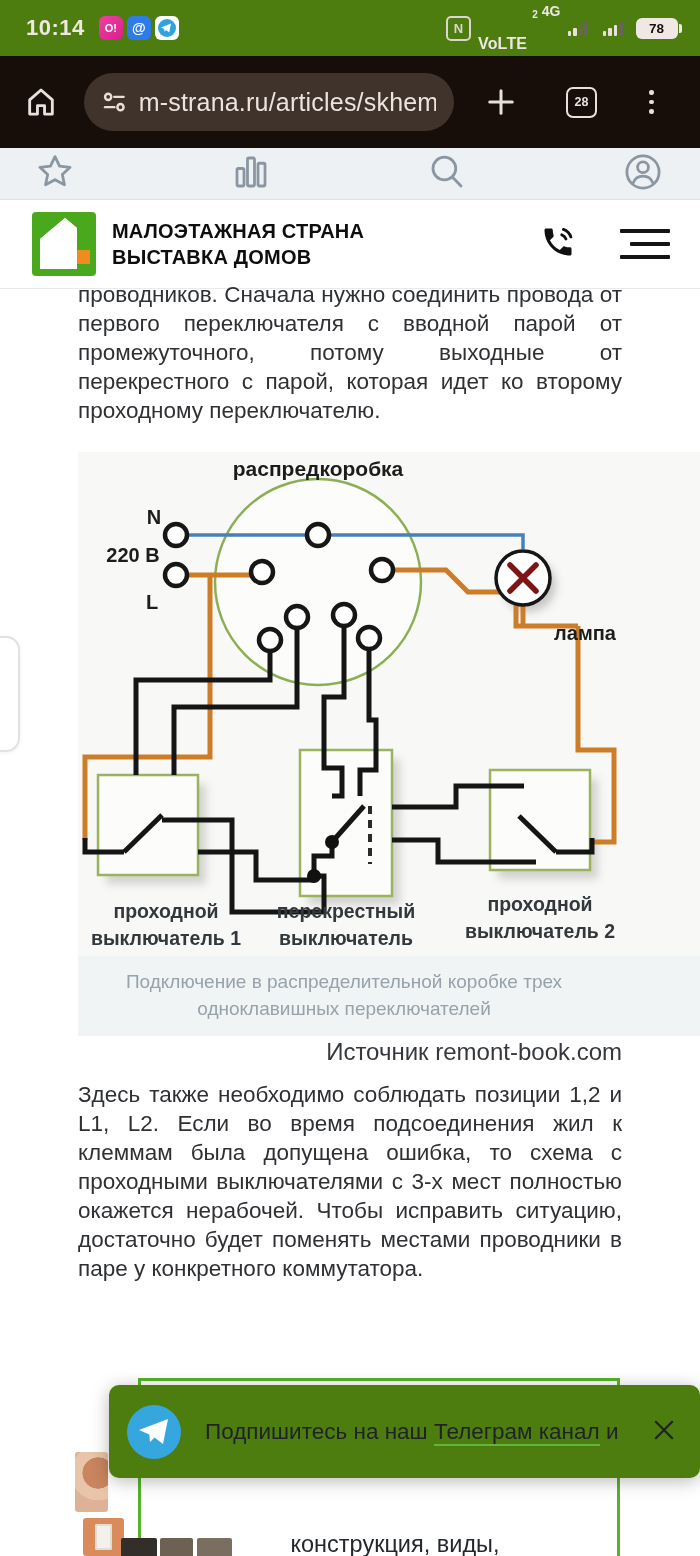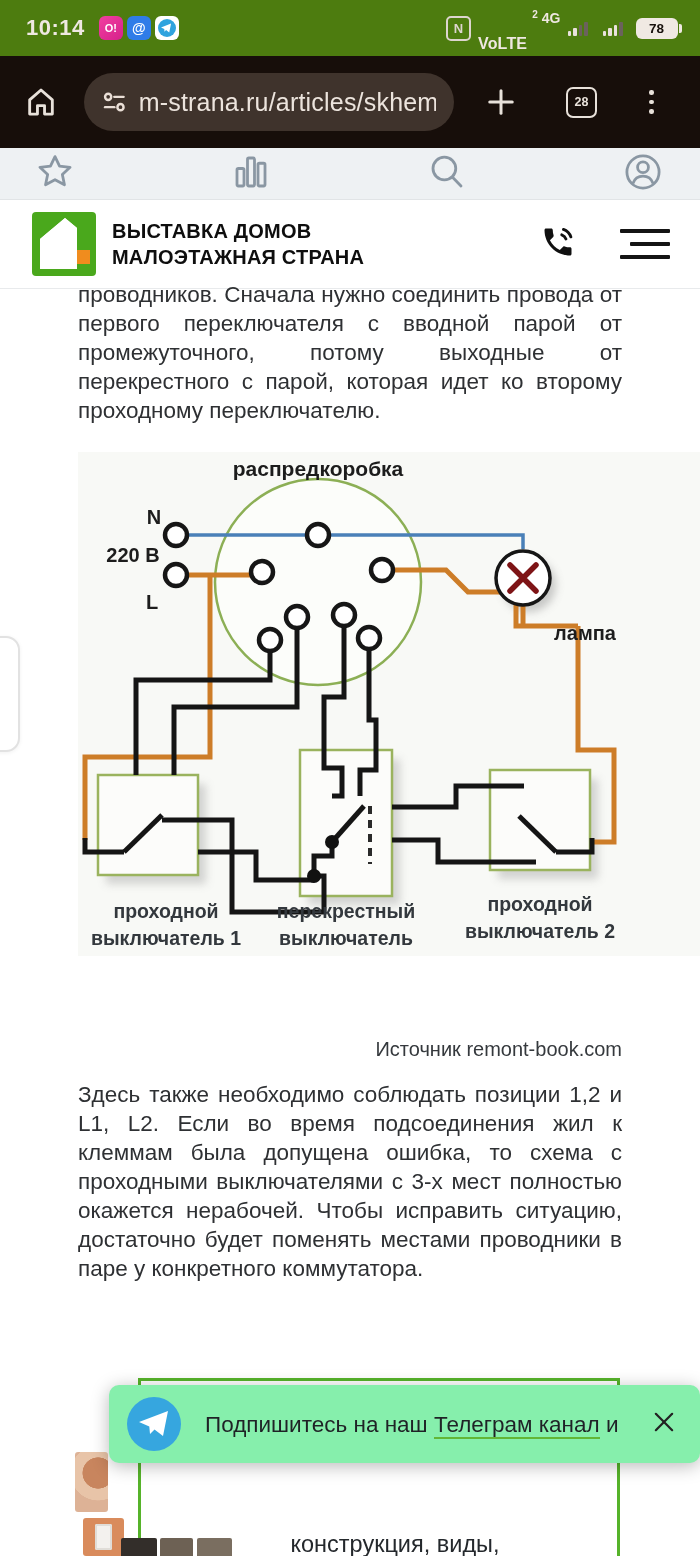--- a/index.html
+++ b/index.html
@@ -15,21 +15,21 @@
     font-size:11px;font-weight:700;color:#fff;}
   .sb-app.ozon{background:linear-gradient(140deg,#f13fa0,#d6218b);}
   .sb-app.mail{background:#2f7ce8;font-size:14px;}
   .sb-app.tg{background:#fff;}
   .sb-app.tg .tg-c{width:18px;height:18px;border-radius:50%;background:#2fa3de;display:flex;align-items:center;justify-content:center;}
   .sb-right{margin-left:auto;display:flex;align-items:center;gap:7px;margin-right:18px;}
   .nfc{width:21px;height:21px;border:2px solid #ddd5cf;border-radius:5px;display:flex;align-items:center;justify-content:center;
     font-size:13px;font-weight:700;color:#ddd5cf;}
   .volte{font-size:16px;font-weight:600;letter-spacing:.2px;margin-top:32px;}
   .sim2{font-size:10px;font-weight:700;align-self:flex-start;margin:6px -3px 0 -2px;}
-  .g4{font-size:14px;font-weight:700;align-self:flex-start;margin-top:7px;}
+  .g4{font-size:14px;font-weight:700;align-self:flex-start;}
   .bars{display:flex;align-items:flex-end;gap:2px;height:16px;}
   .bars i{display:block;width:3.5px;border-radius:1px;background:#e9e2dc;}
   .bars i.dim{background:#6b625c;}
   .batt{display:flex;align-items:center;}
   .batt-body{min-width:36px;height:21px;background:#f0e9e3;border-radius:6px;display:flex;align-items:center;justify-content:center;
     font-size:13.5px;font-weight:700;color:#17100c;padding:0 3px;}
   .batt-nub{width:3px;height:9px;background:#f0e9e3;border-radius:0 2px 2px 0;margin-left:1.5px;}
 
   
   .url-bar{position:absolute;left:0;top:56px;width:700px;height:92px;background:#170e0a;display:flex;align-items:center;}
@@ -56,37 +56,37 @@
   .burger i{display:block;height:4px;background:#141414;border-radius:1px;width:100%;}
   .burger i.short{width:40px;}
 
   
   .p-text{position:absolute;left:78px;width:544px;font-size:22.5px;line-height:29px;color:#2e3033;
     text-align:justify;margin:0;}
   .figure{position:absolute;left:78px;top:452px;width:622px;}
   .diagram{display:block;background:#f8f9f6;}
   .figcaption{background:#f0f4f5;color:#97a2ab;font-size:19px;line-height:27px;text-align:center;
     padding:12px 130px 14px 40px;}
-  .source-line{position:absolute;left:78px;top:1038px;width:544px;text-align:right;font-size:20px;color:#35393d;}
+  .source-line{position:absolute;left:78px;top:1038px;width:544px;text-align:right;font-size:24px;color:#35393d;}
 
   
   .read-also{position:absolute;left:138px;top:1378px;width:476px;height:210px;border:3px solid #56b32a;background:#fff;}
   .read-btn{position:absolute;left:282px;top:1410px;background:#df4830;color:#fff;font-size:22px;font-weight:700;
     padding:8px 22px;border:none;border-radius:2px;}
   .partial-title{position:absolute;left:270px;top:1531px;width:250px;text-align:center;font-size:23.5px;
     font-weight:400;color:#24282c;white-space:nowrap;}
   .thumb{position:absolute;border-radius:3px;}
   .thumb1{left:75px;top:1452px;width:33px;height:60px;background:
     radial-gradient(circle at 70% 35%,#c8855e 0 34%,#e8c4a8 35% 60%,#ddb296 61%);}
   .thumb2{left:83px;top:1518px;width:41px;height:38px;background:#d98b5c;}
   .thumb2 .sw{position:absolute;left:12px;top:6px;width:17px;height:26px;background:#f3f1ee;border-radius:2px;box-shadow:inset 0 0 0 2px #e0ddd8;}
   .dark-thumb{position:absolute;top:1538px;height:18px;border-radius:2px 2px 0 0;}
 
   
-  .tg-banner{position:absolute;left:109px;top:1385px;width:591px;height:78px;background:#86efac;border-radius:10px;
+  .tg-banner{position:absolute;left:109px;top:1385px;width:591px;height:93px;background:#4d7c0f;border-radius:10px;
     box-shadow:0 3px 18px rgba(0,0,0,.28);display:flex;align-items:center;z-index:50;}
   .tg-icon{width:54px;height:54px;border-radius:50%;background:#36a6df;margin-left:18px;flex:none;
     display:flex;align-items:center;justify-content:center;}
   .tg-text{margin-left:24px;font-size:22.5px;line-height:31px;color:#1f2226;}
   .tg-link{border-bottom:2px solid #62b636;}
   .tg-close{margin-left:auto;margin-right:22px;flex:none;}
 
   .scroll-pill{position:absolute;left:-26px;top:636px;width:42px;height:112px;background:#fff;
     border:2px solid #e2e2e2;border-radius:14px;box-shadow:0 1px 4px rgba(0,0,0,.06);z-index:10;}
 </style>
@@ -192,22 +192,22 @@
 <div class="site-header">
   <span class="logo">
     <svg width="64" height="64" viewBox="0 0 64 64">
       <rect x="0" y="0" width="64" height="64" rx="4" fill="#4aa81c"></rect>
       <path d="M8 57 V27 L33 6 L45 16 V57 Z" fill="#ffffff"></path>
       <path d="M8 27 L33 6 L45 16 L45 24 L8 57 Z" fill="#ffffff"></path>
       <rect x="45" y="38" width="13" height="14" fill="#f08c1e"></rect>
     </svg>
   </span>
   <div class="site-title">
+    <div>МАЛОЭТАЖНАЯ СТРАНА</div>
     <div>ВЫСТАВКА ДОМОВ</div>
-    <div>МАЛОЭТАЖНАЯ СТРАНА</div>
   </div>
   <div class="header-right">
     <span>
       <svg width="36" height="36" viewBox="0 0 24 24">
         <path d="M6.62 10.79c1.44 2.83 3.76 5.14 6.59 6.59l2.2-2.2c.27-.27.67-.36 1.02-.24 1.12.37 2.33.57 3.57.57.55 0 1 .45 1 1V20c0 .55-.45 1-1 1-9.39 0-17-7.61-17-17 0-.55.45-1 1-1h3.5c.55 0 1 .45 1 1 0 1.25.2 2.45.57 3.57.11.35.03.74-.25 1.02l-2.2 2.2z" fill="#101010"></path>
         <path d="M14.5 7.2 a4.5 4.5 0 0 1 2.8 2.8 M15.6 3.6 a8.3 8.3 0 0 1 5 5" fill="none" stroke="#101010" stroke-width="1.9" stroke-linecap="round"></path>
       </svg>
     </span>
     <span class="burger">
       <i></i>
@@ -304,20 +304,21 @@
     </g>
     <g font-size="19.5" font-weight="700" fill="#33383d">
       <text x="88" y="466" text-anchor="middle">проходной</text>
       <text x="88" y="493" text-anchor="middle">выключатель 1</text>
       <text x="268" y="466" text-anchor="middle">перекрестный</text>
       <text x="268" y="493" text-anchor="middle">выключатель</text>
       <text x="462" y="459" text-anchor="middle">проходной</text>
       <text x="462" y="486" text-anchor="middle">выключатель 2</text>
     </g>
   </svg>
+  <div class="figcaption">Подключение в распределительной коробке трех одноклавишных переключателей</div>
 </div>
 
 <div class="source-line">Источник remont-book.com</div>
 
 <p class="p-text" style="top:1080px">Здесь также необходимо соблюдать позиции 1,2 и L1, L2. Если во время подсоединения жил к клеммам была допущена ошибка, то схема с проходными выключателями с 3-х мест полностью окажется нерабочей. Чтобы исправить ситуацию, достаточно будет поменять местами проводники в паре у конкретного коммутатора.</p>
 
 <div class="read-also"></div>
 <button class="read-btn">Сначала также:</button>
 <div class="partial-title">конструкция, виды,</div>
 

